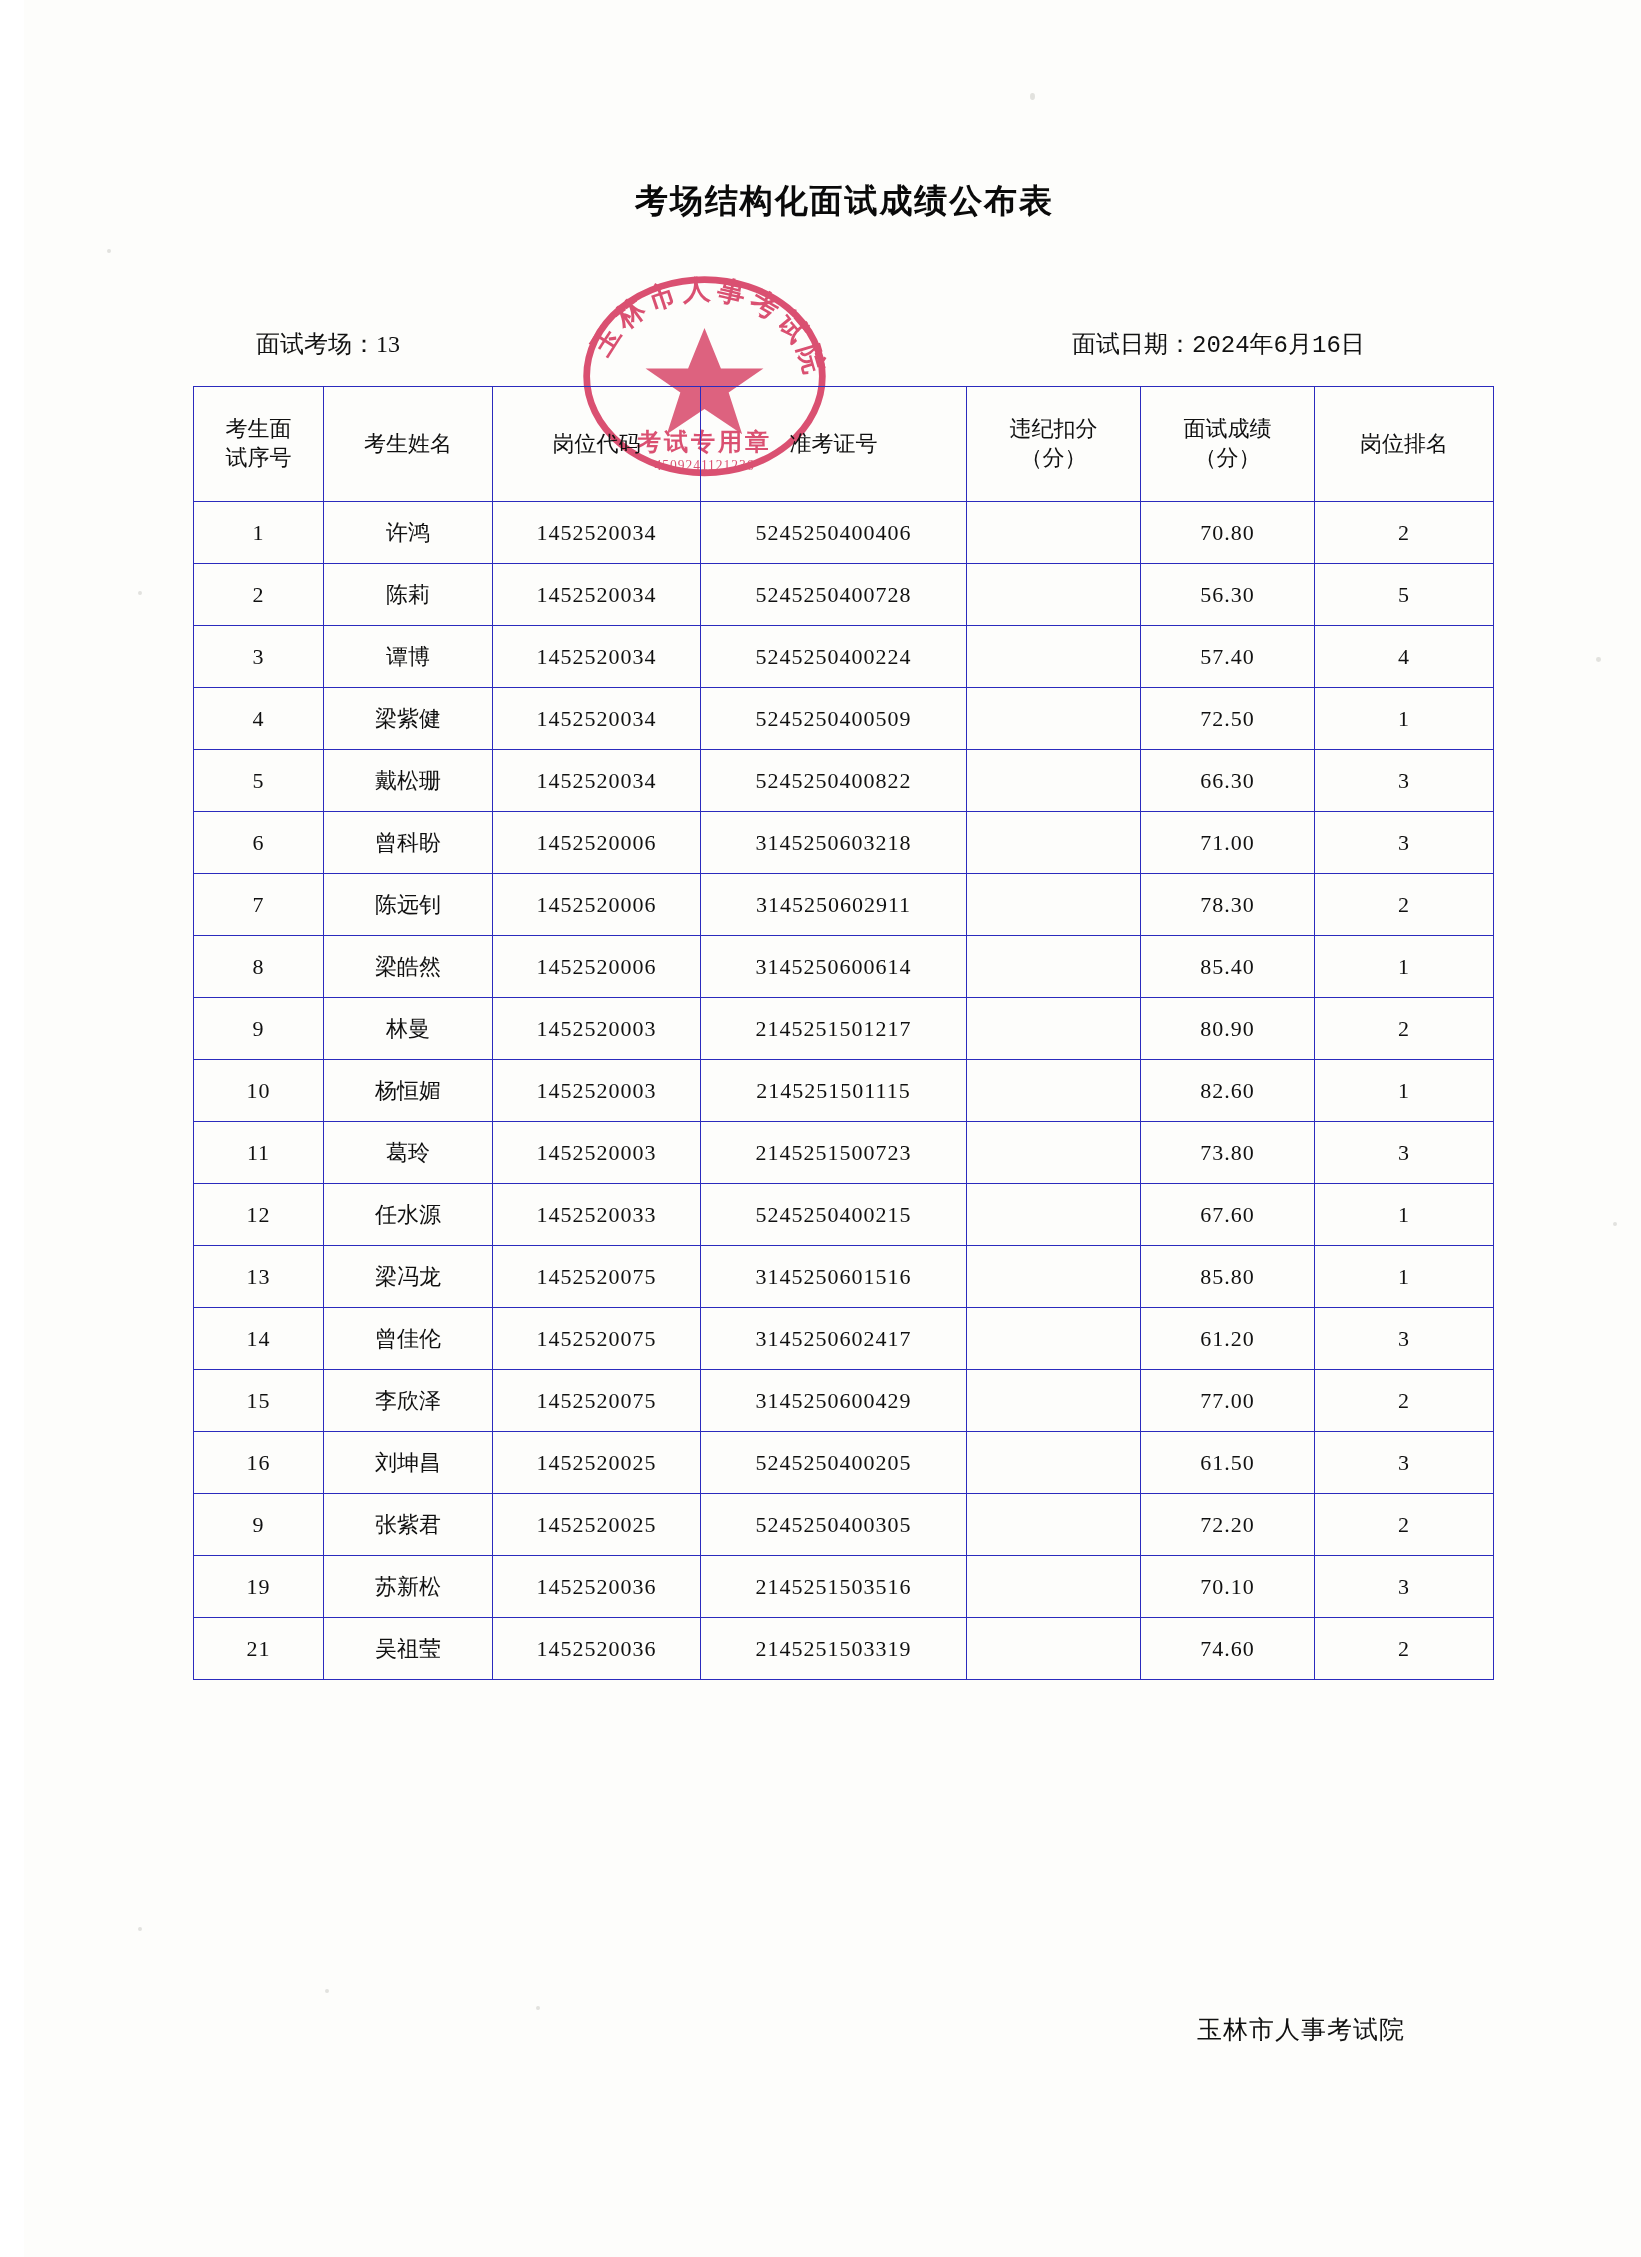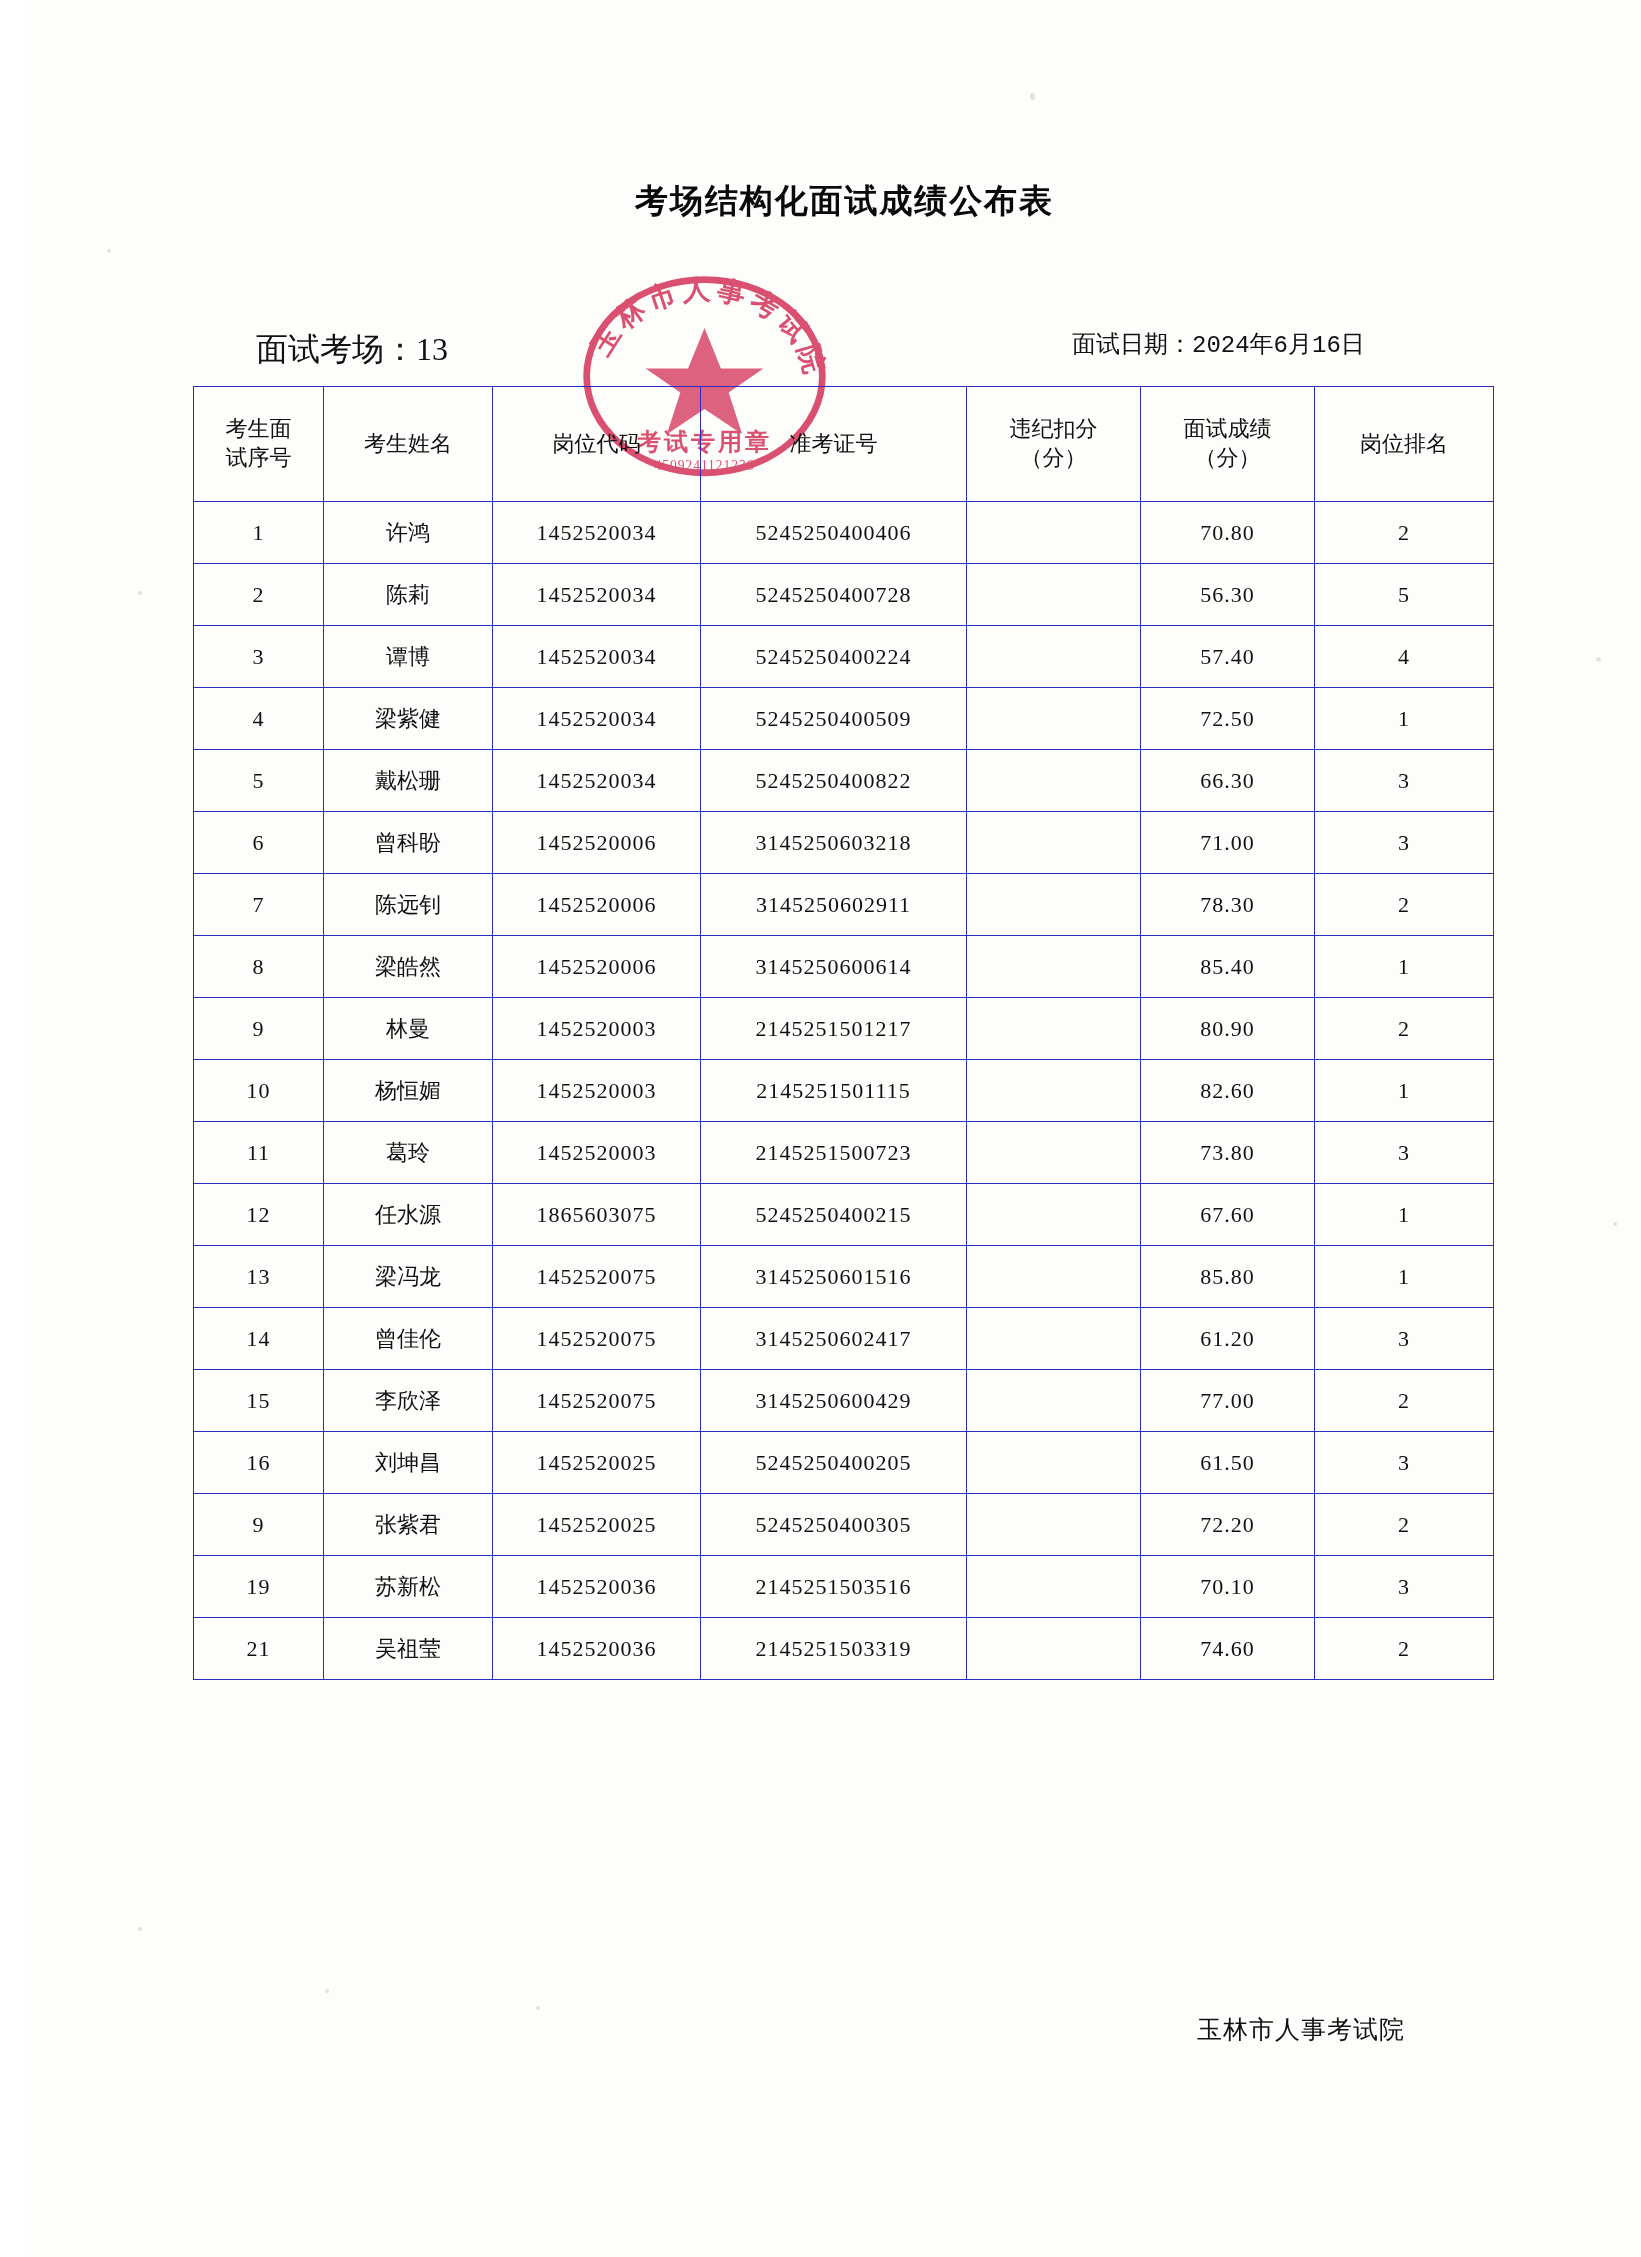--- a/index.html
+++ b/index.html
@@ -45,21 +45,21 @@
     position: absolute;
     top: 328px;
     left: 0;
     width: 1641px;
     height: 39px;
   }
   .meta-left {
     position: absolute;
     left: 232px;
     top: 0;
-    font-size: 32px;
+    font-size: 24px;
     white-space: nowrap;
   }
   .meta-right {
     position: absolute;
     left: 1048px;
     top: 0;
     font-size: 24px;
     white-space: nowrap;
     font-family: Liberation Mono, monospace;
   }
@@ -284,21 +284,21 @@
           <td>葛玲</td>
           <td class="num">1452520003</td>
           <td class="num">2145251500723</td>
           <td class="num"></td>
           <td class="num">73.80</td>
           <td class="num">3</td>
         </tr>
         <tr>
           <td class="num">12</td>
           <td>任水源</td>
-          <td class="num">1865603075</td>
+          <td class="num">1452520033</td>
           <td class="num">5245250400215</td>
           <td class="num"></td>
           <td class="num">67.60</td>
           <td class="num">1</td>
         </tr>
         <tr>
           <td class="num">13</td>
           <td>梁冯龙</td>
           <td class="num">1452520075</td>
           <td class="num">3145250601516</td>

